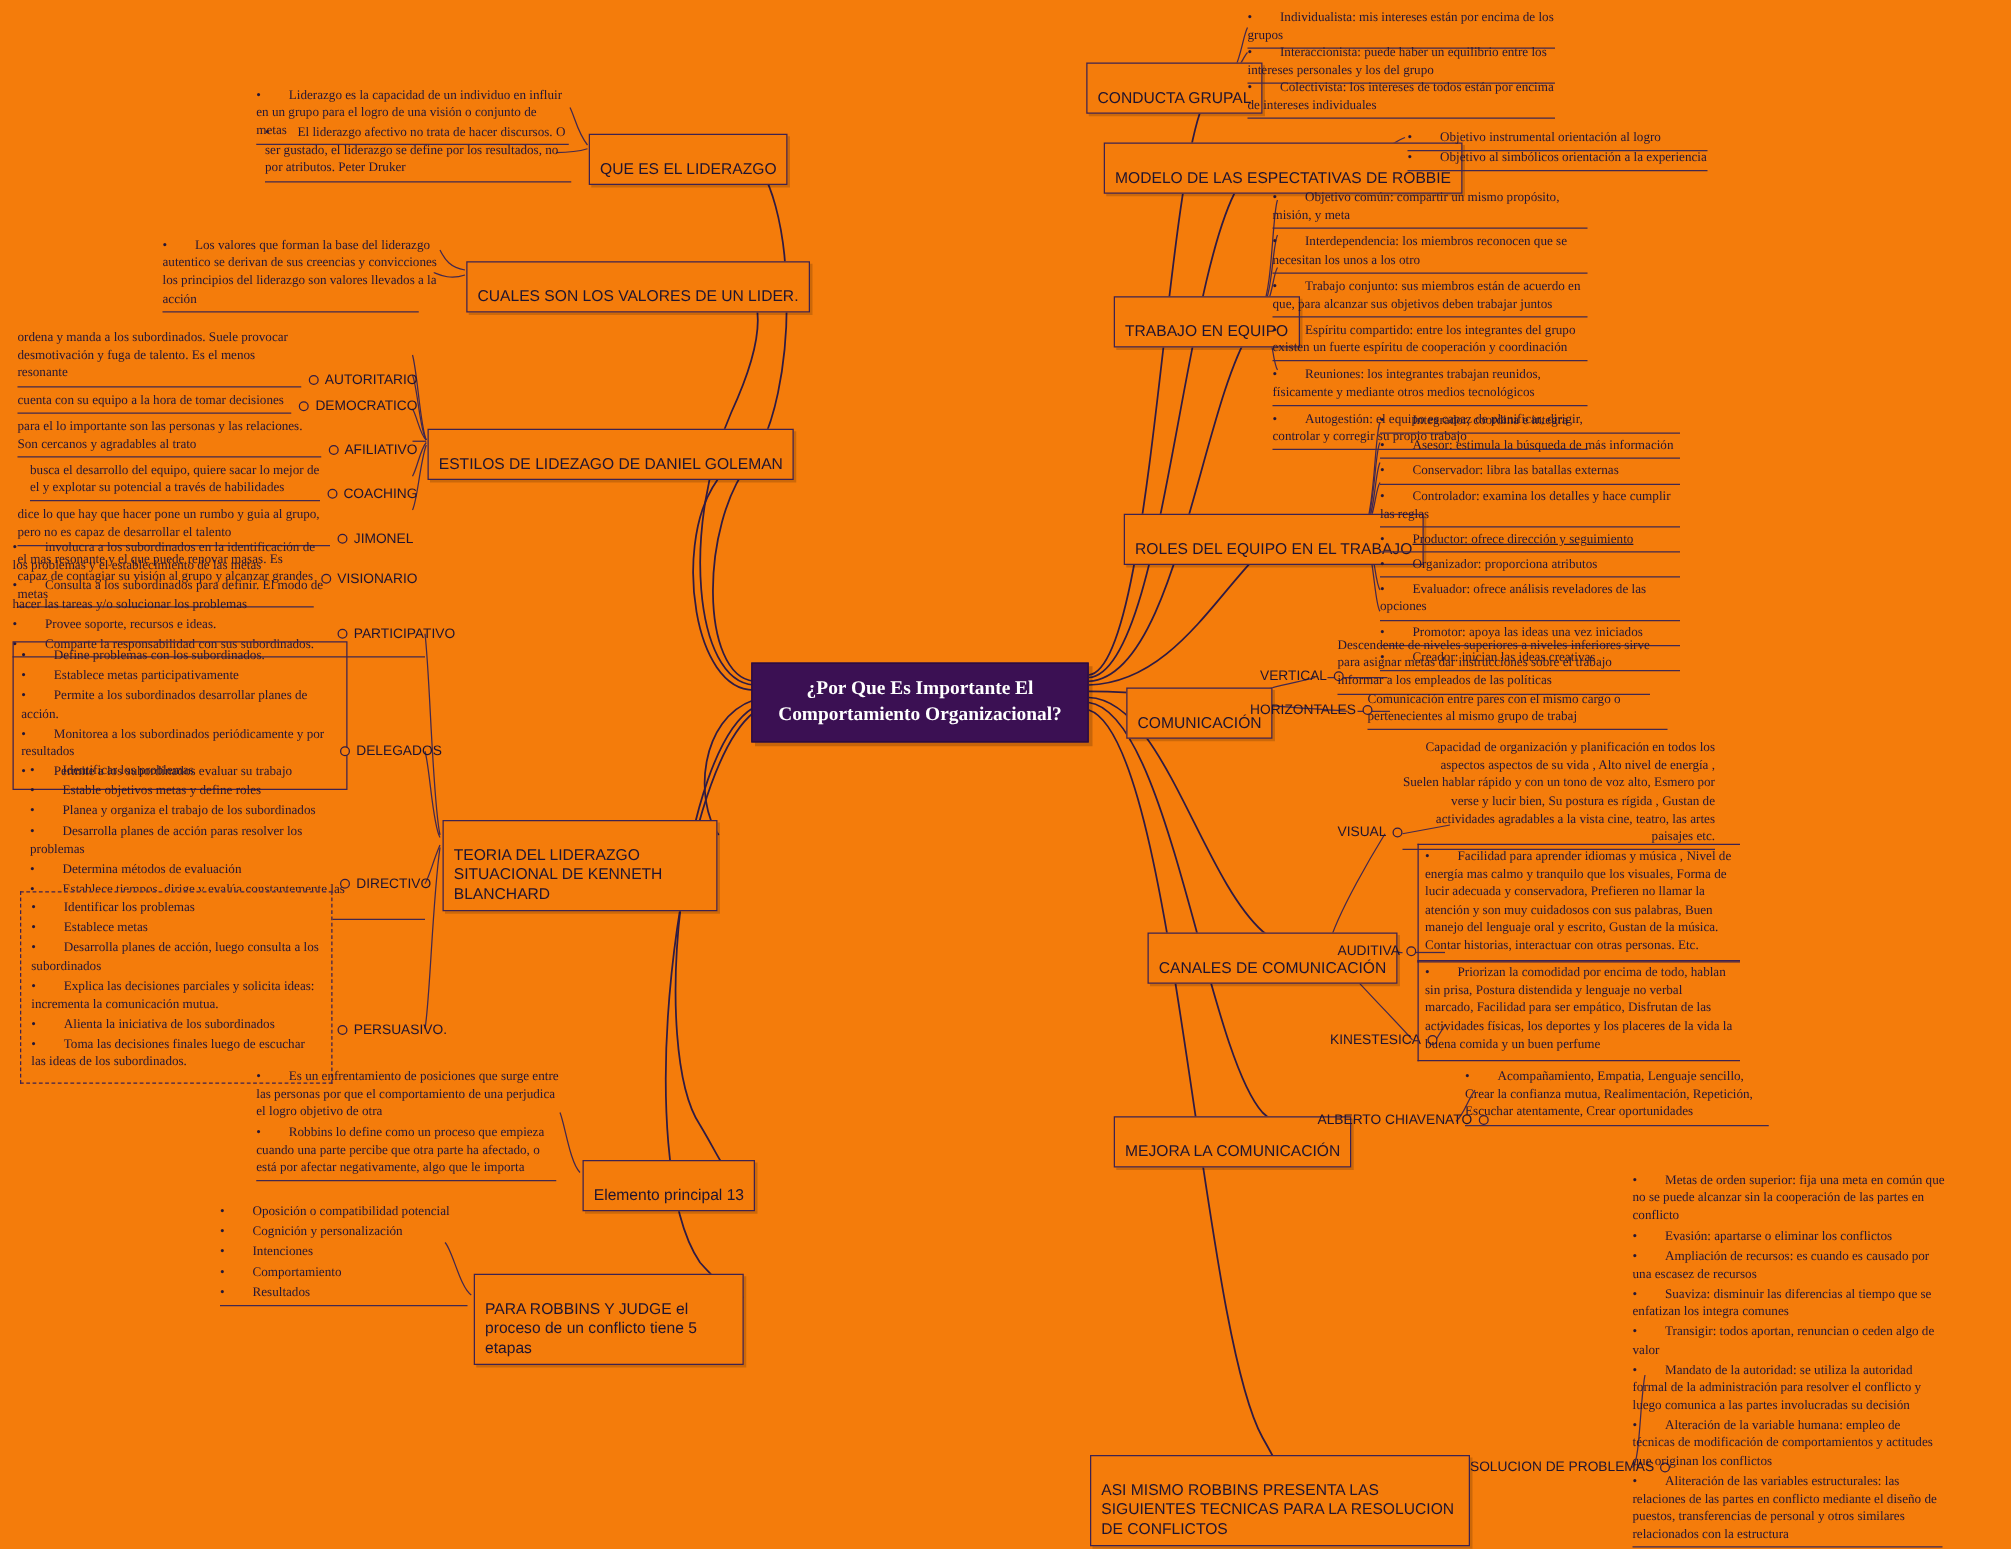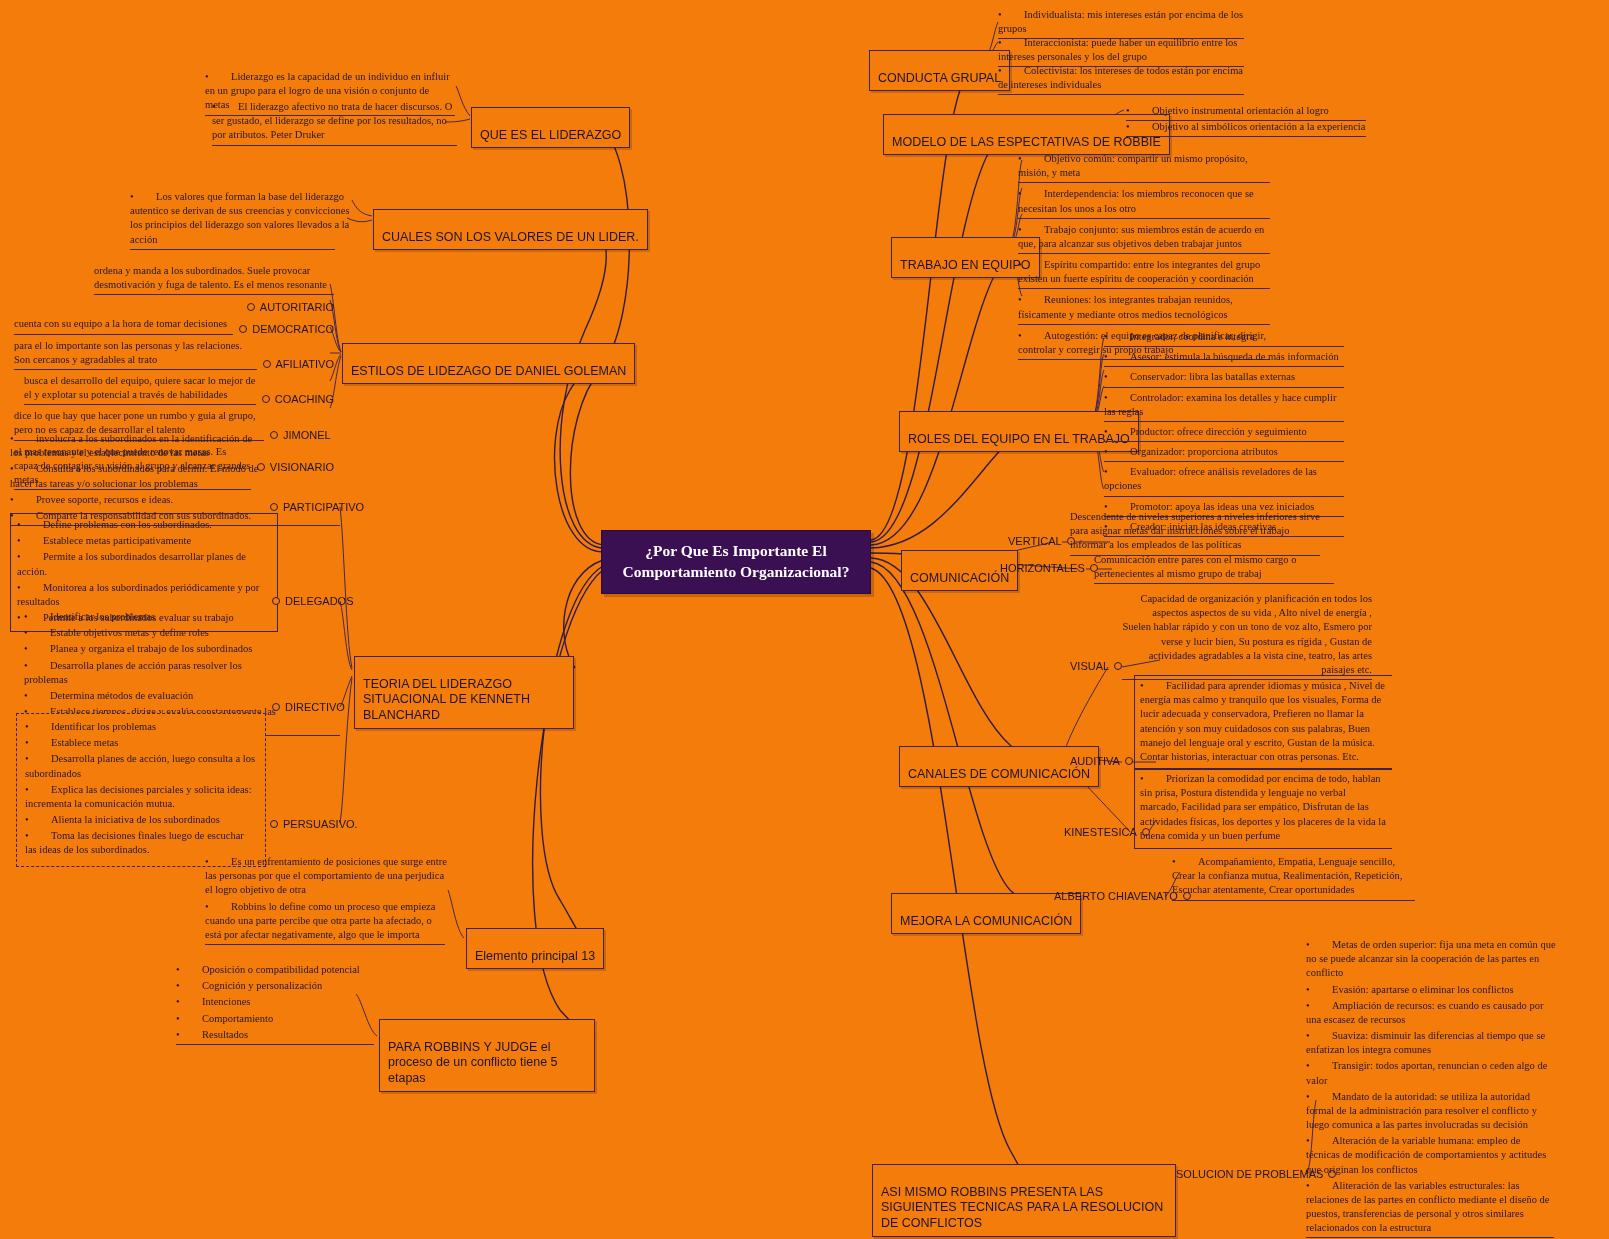--- a/index.html
+++ b/index.html
@@ -166,21 +166,21 @@
       </ul>
     <div class="ul" style="width:205px;"></div>
   </div>
 
   <div class="node branch" style="left:342px;top:343px;">
     <span>ESTILOS DE LIDEZAGO DE DANIEL GOLEMAN</span>
   </div>
 
   <div class="node" style="left:14px;top:264px;width:320px;">
 
-    <div style="display:flex;align-items:flex-end;gap:6px;flex-direction:column;">
+    <div style="display:flex;align-items:flex-end;gap:6px;">
       <div class="leaf" style="width:240px;">
         <span>ordena y manda a los subordinados. Suele provocar desmotivación y fuga de talento. Es el menos resonante</span>
         <div class="ul"></div>
       </div>
       <div class="chip">
           <span class="dot"></span>
           <span>AUTORITARIO</span>
         </div>
     </div>
 
@@ -431,21 +431,21 @@
           <li><span class="b"></span><span>Conservador: libra las batallas externas</span></li>
         </ul>
         <div class="ul"></div>
       </div>
     <div class="leaf" style="margin-top:3px;">
         <ul>
           <li><span class="b"></span><span>Controlador: examina los detalles y hace cumplir las reglas</span></li>
         </ul>
         <div class="ul"></div>
       </div>
-    <div class="leaf" style="margin-top:3px;">
+    <div class="leaf" style="margin-top:3px;text-decoration:underline;">
         <ul>
           <li><span class="b"></span><span>Productor: ofrece dirección y seguimiento</span></li>
         </ul>
         <div class="ul"></div>
       </div>
     <div class="leaf" style="margin-top:3px;">
         <ul>
           <li><span class="b"></span><span>Organizador: proporciona atributos</span></li>
         </ul>
         <div class="ul"></div>
@@ -483,21 +483,21 @@
   </div>
   <div class="node chip" style="left:1000px;top:562px;">
     <span>HORIZONTALES</span>
       <span class="dot"></span>
   </div>
   <div class="node leaf" style="left:1094px;top:553px;width:240px;">
     <span>Comunicación entre pares con el mismo cargo o pertenecientes al mismo grupo de trabaj</span>
     <div class="ul"></div>
   </div>
 
-  <div class="node branch" style="left:899px;top:746px;">
+  <div class="node branch" style="left:918px;top:746px;">
     <span>CANALES DE COMUNICACIÓN</span>
   </div>
   <div class="node chip" style="left:1070px;top:660px;">
     <span>VISUAL</span>
       <span class="dot"></span>
   </div>
   <div class="node leaf" style="left:1122px;top:592px;width:250px;text-align:right;">
     <span>Capacidad de organización y planificación en todos los aspectos aspectos de su vida ,         Alto nivel de energía ,   Suelen hablar rápido y con un tono de voz alto, Esmero por verse y lucir bien, Su postura es rígida , Gustan de actividades agradables a la vista cine, teatro, las artes paisajes etc.</span>
     <div class="ul"></div>
   </div>

